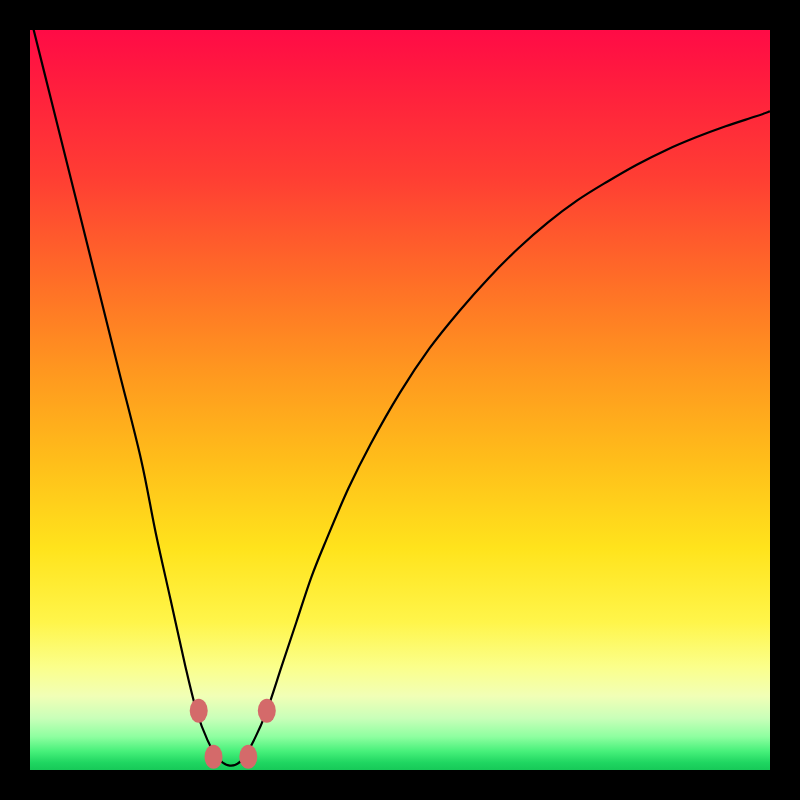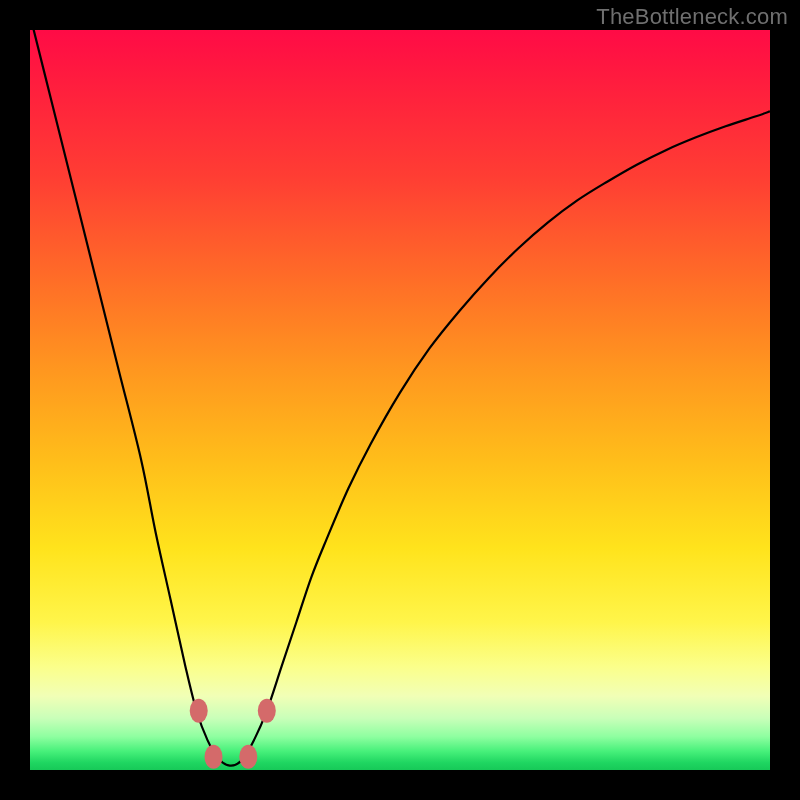--- a/index.html
+++ b/index.html
@@ -73,14 +73,13 @@
     <svg class="svg-layer" viewBox="0 0 740 740" preserveAspectRatio="none">
       <path id="curve-path" fill="none" stroke="#000000" stroke-width="2.2" d="M 0 -14.800000000000068 C 3.6999999999999997 -5.684341886080802e-14, 14.8 44.39999999999999, 22.2 74 C 29.599999999999998 103.60000000000001, 37 133.19999999999996, 44.4 162.79999999999995 C 51.8 192.39999999999995, 59.199999999999996 221.99999999999997, 66.6 251.59999999999997 C 74 281.2, 81.39999999999999 310.79999999999995, 88.8 340.4 C 96.2 370, 104.83333333333333 402.06666666666666, 111 429.2 C 117.16666666666667 456.3333333333333, 120.86666666666667 479.76666666666665, 125.80000000000001 503.2 C 130.73333333333335 526.6333333333333, 135.66666666666666 547.5999999999999, 140.6 569.8 C 145.53333333333333 592, 151.08333333333334 617.9, 155.4 636.4 C 159.71666666666667 654.9, 162.8 668.4666666666666, 166.5 680.8 C 170.2 693.1333333333333, 173.89999999999998 702.3833333333333, 177.6 710.4 C 181.3 718.4166666666666, 185 724.7066666666667, 188.70000000000002 728.9 C 192.40000000000003 733.0933333333332, 196.10000000000002 735.1899999999999, 199.8 735.56 C 203.5 735.93, 207.2 734.6966666666667, 210.89999999999998 731.12 C 214.59999999999997 727.5433333333333, 217.68333333333334 722.4866666666667, 222 714.1 C 226.31666666666666 705.7133333333334, 231.86666666666667 693.75, 236.8 680.8 C 241.73333333333335 667.8499999999999, 246.66666666666669 651.1999999999999, 251.60000000000002 636.4 C 256.53333333333336 621.6, 261.46666666666664 606.8, 266.4 592 C 271.3333333333333 577.2, 276.26666666666665 561.1666666666667, 281.2 547.6 C 286.1333333333333 534.0333333333333, 289.8333333333333 525.4, 296 510.6 C 302.1666666666667 495.8, 310.79999999999995 474.83333333333337, 318.2 458.8 C 325.6 442.76666666666665, 331.7666666666667 430.43333333333334, 340.40000000000003 414.4 C 349.03333333333336 398.3666666666666, 360.1333333333333 378.63333333333327, 370 362.59999999999997 C 379.8666666666667 346.56666666666666, 389.73333333333335 331.7666666666667, 399.6 318.20000000000005 C 409.4666666666667 304.6333333333334, 419.3333333333333 292.9166666666667, 429.2 281.2 C 439.06666666666666 269.4833333333333, 448.93333333333334 258.3833333333333, 458.8 247.89999999999998 C 468.6666666666667 237.41666666666666, 478.53333333333336 227.55000000000007, 488.40000000000003 218.30000000000007 C 498.2666666666667 209.05000000000007, 508.1333333333333 200.41666666666666, 518 192.39999999999998 C 527.8666666666667 184.3833333333333, 537.7333333333333 176.98333333333326, 547.6 170.19999999999993 C 557.4666666666667 163.4166666666666, 567.3333333333334 157.61999999999992, 577.2 151.69999999999993 C 587.0666666666667 145.77999999999994, 596.9333333333333 139.98333333333338, 606.8 134.68000000000006 C 616.6666666666666 129.37666666666675, 626.5333333333333 124.44333333333333, 636.4 119.88 C 646.2666666666667 115.31666666666666, 656.1333333333333 111.24666666666673, 666 107.30000000000007 C 675.8666666666667 103.35333333333341, 685.7333333333332 99.65333333333338, 695.5999999999999 96.20000000000005 C 705.4666666666666 92.74666666666671, 717.8 89.04666666666672, 725.1999999999999 86.58000000000004 C 732.5999999999999 84.11333333333336, 737.5333333333333 82.26333333333332, 740 81.39999999999998"></path>
       <g id="markers-group">
           <ellipse cx="168.72" cy="680.8" rx="9" ry="12" fill="#d46a6a" stroke="#b24e4e" stroke-width="0"></ellipse>
           <ellipse cx="236.8" cy="680.8" rx="9" ry="12" fill="#d46a6a" stroke="#b24e4e" stroke-width="0"></ellipse>
           <ellipse cx="183.52" cy="726.68" rx="9" ry="12" fill="#d46a6a" stroke="#b24e4e" stroke-width="0"></ellipse>
           <ellipse cx="218.29999999999998" cy="726.68" rx="9" ry="12" fill="#d46a6a" stroke="#b24e4e" stroke-width="0"></ellipse>
         </g>
     </svg>
   </div>
-  <div class="watermark">TheBottleneck.com</div>
 </div>
 
 </body></html>

